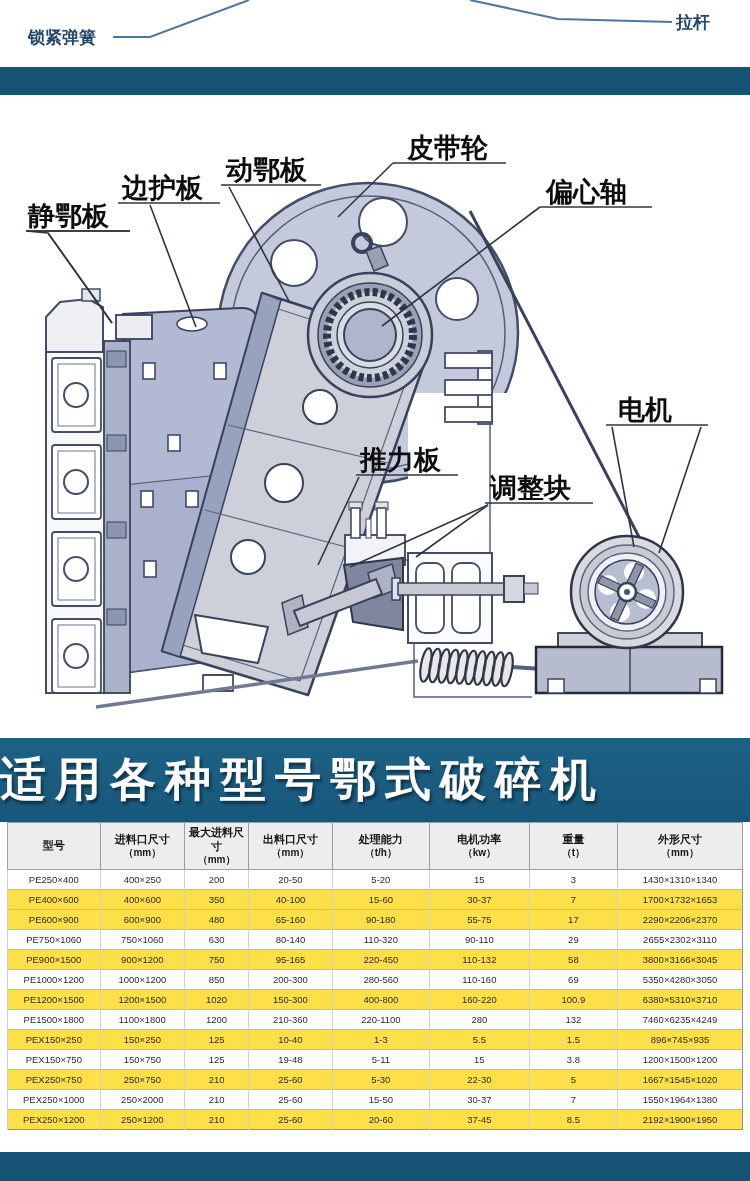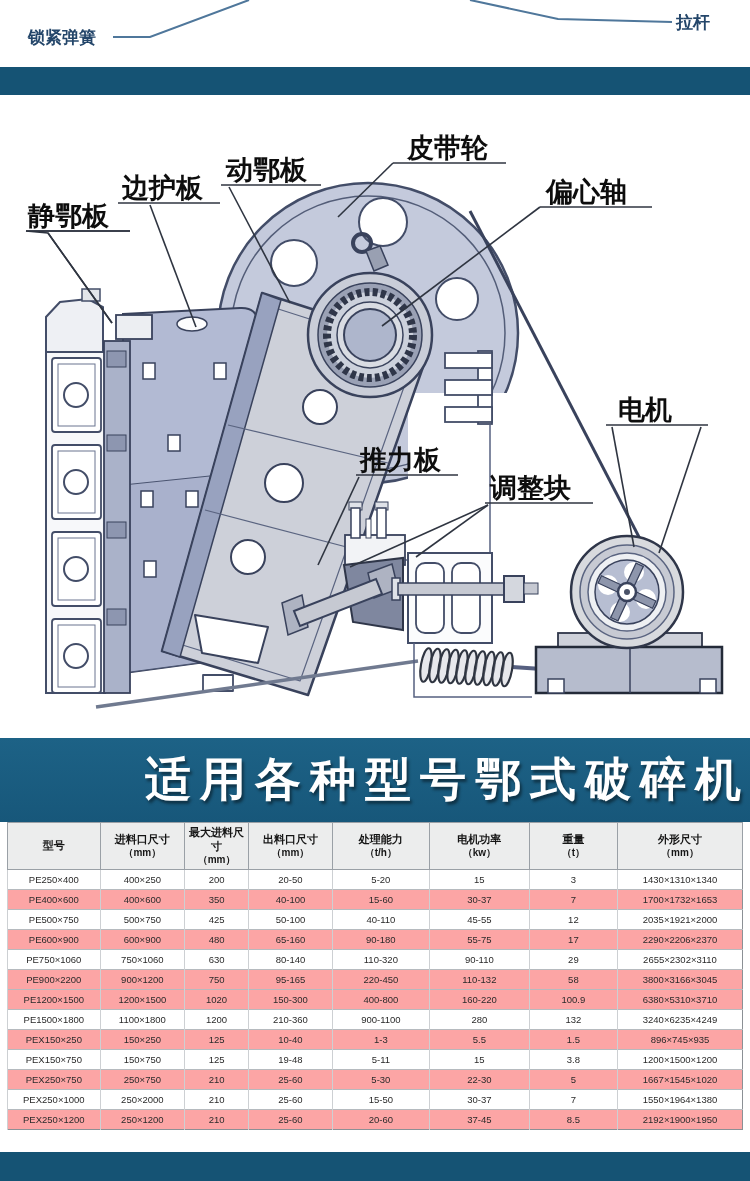--- a/index.html
+++ b/index.html
@@ -2,34 +2,34 @@
 <html><head>
 <meta charset="utf-8">
 <style>
   html,body{margin:0;padding:0;background:#fff;}
   .page{position:relative;width:750px;height:1181px;background:#fff;overflow:hidden;
         font-family:"Liberation Sans","DejaVu Sans",sans-serif;}
   .top-svg{display:block;width:750px;height:67px;}
   .divider-bar{width:750px;height:28px;background:#155374;}
   .diagram-svg{display:block;width:750px;height:643px;}
   .banner{width:750px;height:84px;background:linear-gradient(#1d6286,#17577a);
-          display:flex;align-items:center;justify-content:flex-end;}
+          display:flex;align-items:center;justify-content:flex-start;}
   .banner span{color:#fff;font-family:"DejaVu Serif","Liberation Serif",serif;
           font-size:46px;font-weight:700;letter-spacing:9px;
           text-shadow:2px 3px 3px rgba(0,0,0,.45);white-space:nowrap;}
   .table-wrap{width:736px;margin:0 7px;height:330px;}
   table.spec{width:736px;border-collapse:collapse;table-layout:fixed;
           border:1px solid #8b9095;}
   table.spec th{background:#eceded;border:1px solid #9aa0a6;font-size:11px;
           font-weight:bold;color:#151515;padding:3px 1px;line-height:1.25;height:39px;}
   table.spec th .unit{display:block;font-size:10px;font-weight:bold;}
   table.spec td{border-top:1px solid #b6babe;border-left:1px solid #cdd0d3;
           font-size:9.5px;color:#2a2a2a;text-align:center;height:19px;padding:0 1px;
           white-space:nowrap;overflow:hidden;}
-  table.spec tr.even td{background:#fca5a5;}
+  table.spec tr.even td{background:#fde047;}
   .bottom-bar{width:750px;height:29px;background:#155374;}
   text.dlabel{font-size:27px;font-weight:700;fill:#0d0d0d;
           font-family:"Liberation Sans","DejaVu Sans",sans-serif;}
   text.tlabel{font-size:17px;font-weight:700;fill:#24466a;
           font-family:"Liberation Sans","DejaVu Sans",sans-serif;}
 </style>
 </head>
 <body>
 
 <div class="page">
@@ -264,30 +264,20 @@
           <tr class="even">
             <td>PE400×600</td>
             <td>400×600</td>
             <td>350</td>
             <td>40-100</td>
             <td>15-60</td>
             <td>30-37</td>
             <td>7</td>
             <td>1700×1732×1653</td>
           </tr>
-          <tr>
-            <td>PE500×750</td>
-            <td>500×750</td>
-            <td>425</td>
-            <td>50-100</td>
-            <td>40-110</td>
-            <td>45-55</td>
-            <td>12</td>
-            <td>2035×1921×2000</td>
-          </tr>
           <tr class="even">
             <td>PE600×900</td>
             <td>600×900</td>
             <td>480</td>
             <td>65-160</td>
             <td>90-180</td>
             <td>55-75</td>
             <td>17</td>
             <td>2290×2206×2370</td>
           </tr>
@@ -295,48 +285,58 @@
             <td>PE750×1060</td>
             <td>750×1060</td>
             <td>630</td>
             <td>80-140</td>
             <td>110-320</td>
             <td>90-110</td>
             <td>29</td>
             <td>2655×2302×3110</td>
           </tr>
           <tr class="even">
-            <td>PE900×2200</td>
+            <td>PE900×1500</td>
             <td>900×1200</td>
             <td>750</td>
             <td>95-165</td>
             <td>220-450</td>
             <td>110-132</td>
             <td>58</td>
             <td>3800×3166×3045</td>
+          </tr>
+          <tr>
+            <td>PE1000×1200</td>
+            <td>1000×1200</td>
+            <td>850</td>
+            <td>200-300</td>
+            <td>280-560</td>
+            <td>110-160</td>
+            <td>69</td>
+            <td>5350×4280×3050</td>
           </tr>
           <tr class="even">
             <td>PE1200×1500</td>
             <td>1200×1500</td>
             <td>1020</td>
             <td>150-300</td>
             <td>400-800</td>
             <td>160-220</td>
             <td>100.9</td>
             <td>6380×5310×3710</td>
           </tr>
           <tr>
             <td>PE1500×1800</td>
             <td>1100×1800</td>
             <td>1200</td>
             <td>210-360</td>
-            <td>900-1100</td>
+            <td>220-1100</td>
             <td>280</td>
             <td>132</td>
-            <td>3240×6235×4249</td>
+            <td>7460×6235×4249</td>
           </tr>
           <tr class="even">
             <td>PEX150×250</td>
             <td>150×250</td>
             <td>125</td>
             <td>10-40</td>
             <td>1-3</td>
             <td>5.5</td>
             <td>1.5</td>
             <td>896×745×935</td>

